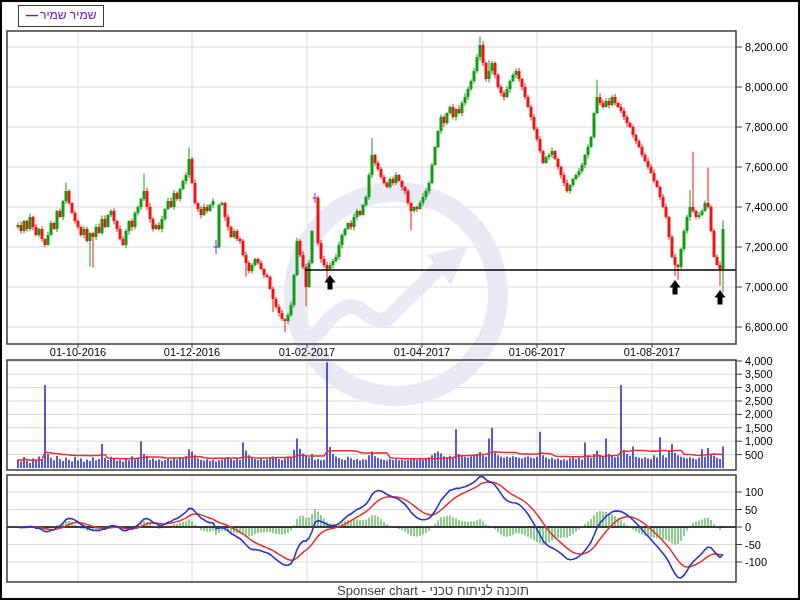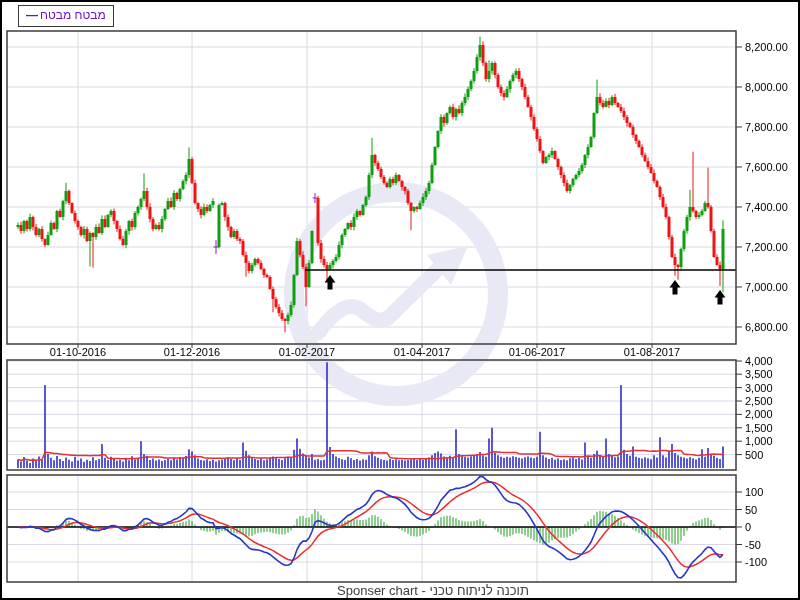--- a/index.html
+++ b/index.html
@@ -1083,16 +1083,16 @@
         <text x="305" y="354" text-anchor="middle">01-02-2017</text>
         <line x1="420" y1="342" x2="420" y2="346" stroke="#3c3c3c" stroke-width="1"></line>
         <text x="420" y="354" text-anchor="middle">01-04-2017</text>
         <line x1="535" y1="342" x2="535" y2="346" stroke="#3c3c3c" stroke-width="1"></line>
         <text x="535" y="354" text-anchor="middle">01-06-2017</text>
         <line x1="650" y1="342" x2="650" y2="346" stroke="#3c3c3c" stroke-width="1"></line>
         <text x="650" y="354" text-anchor="middle">01-08-2017</text>
       </g>
     </svg>
   <div id="legend" style="color: rgb(110, 15, 210);">
-    <span class="dash">—</span><span>מבטח מבטח</span>
+    <span class="dash">—</span><span>שמיר שמיר</span>
   </div>
   <div id="caption" style="color: #404040; margin-left: 33px;">Sponser chart - תוכנה לניתוח טכני</div>
 </div>
 
 </body></html>

